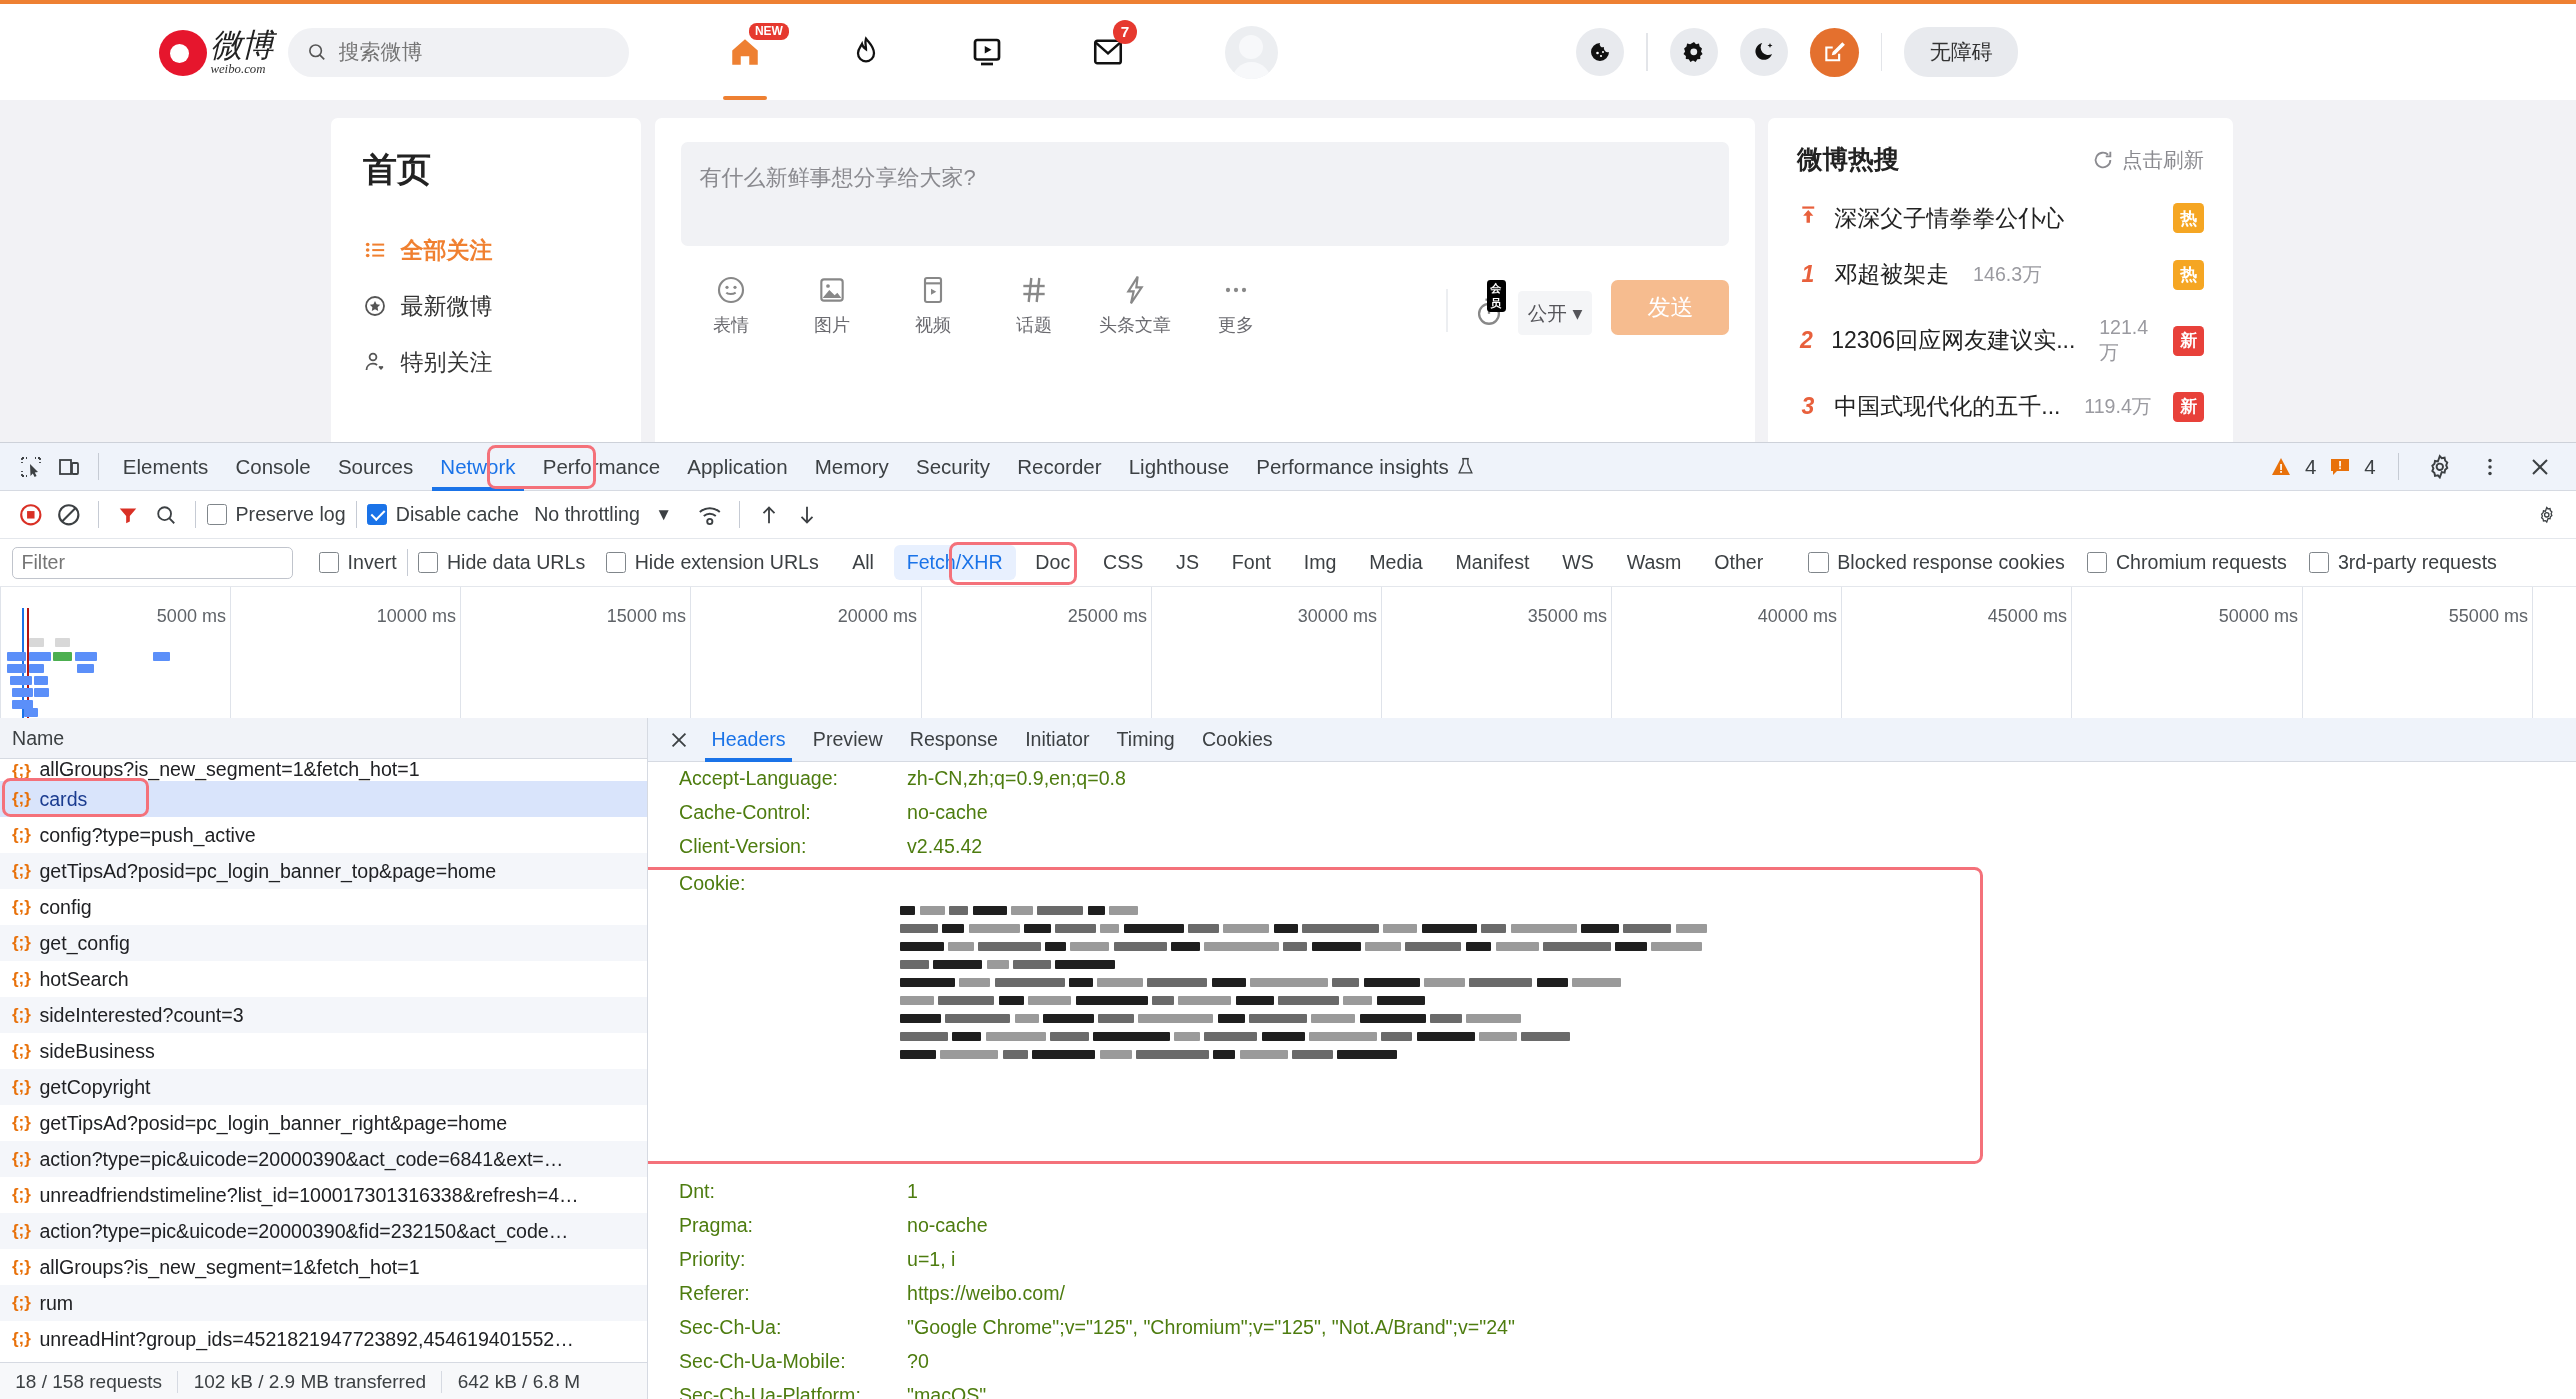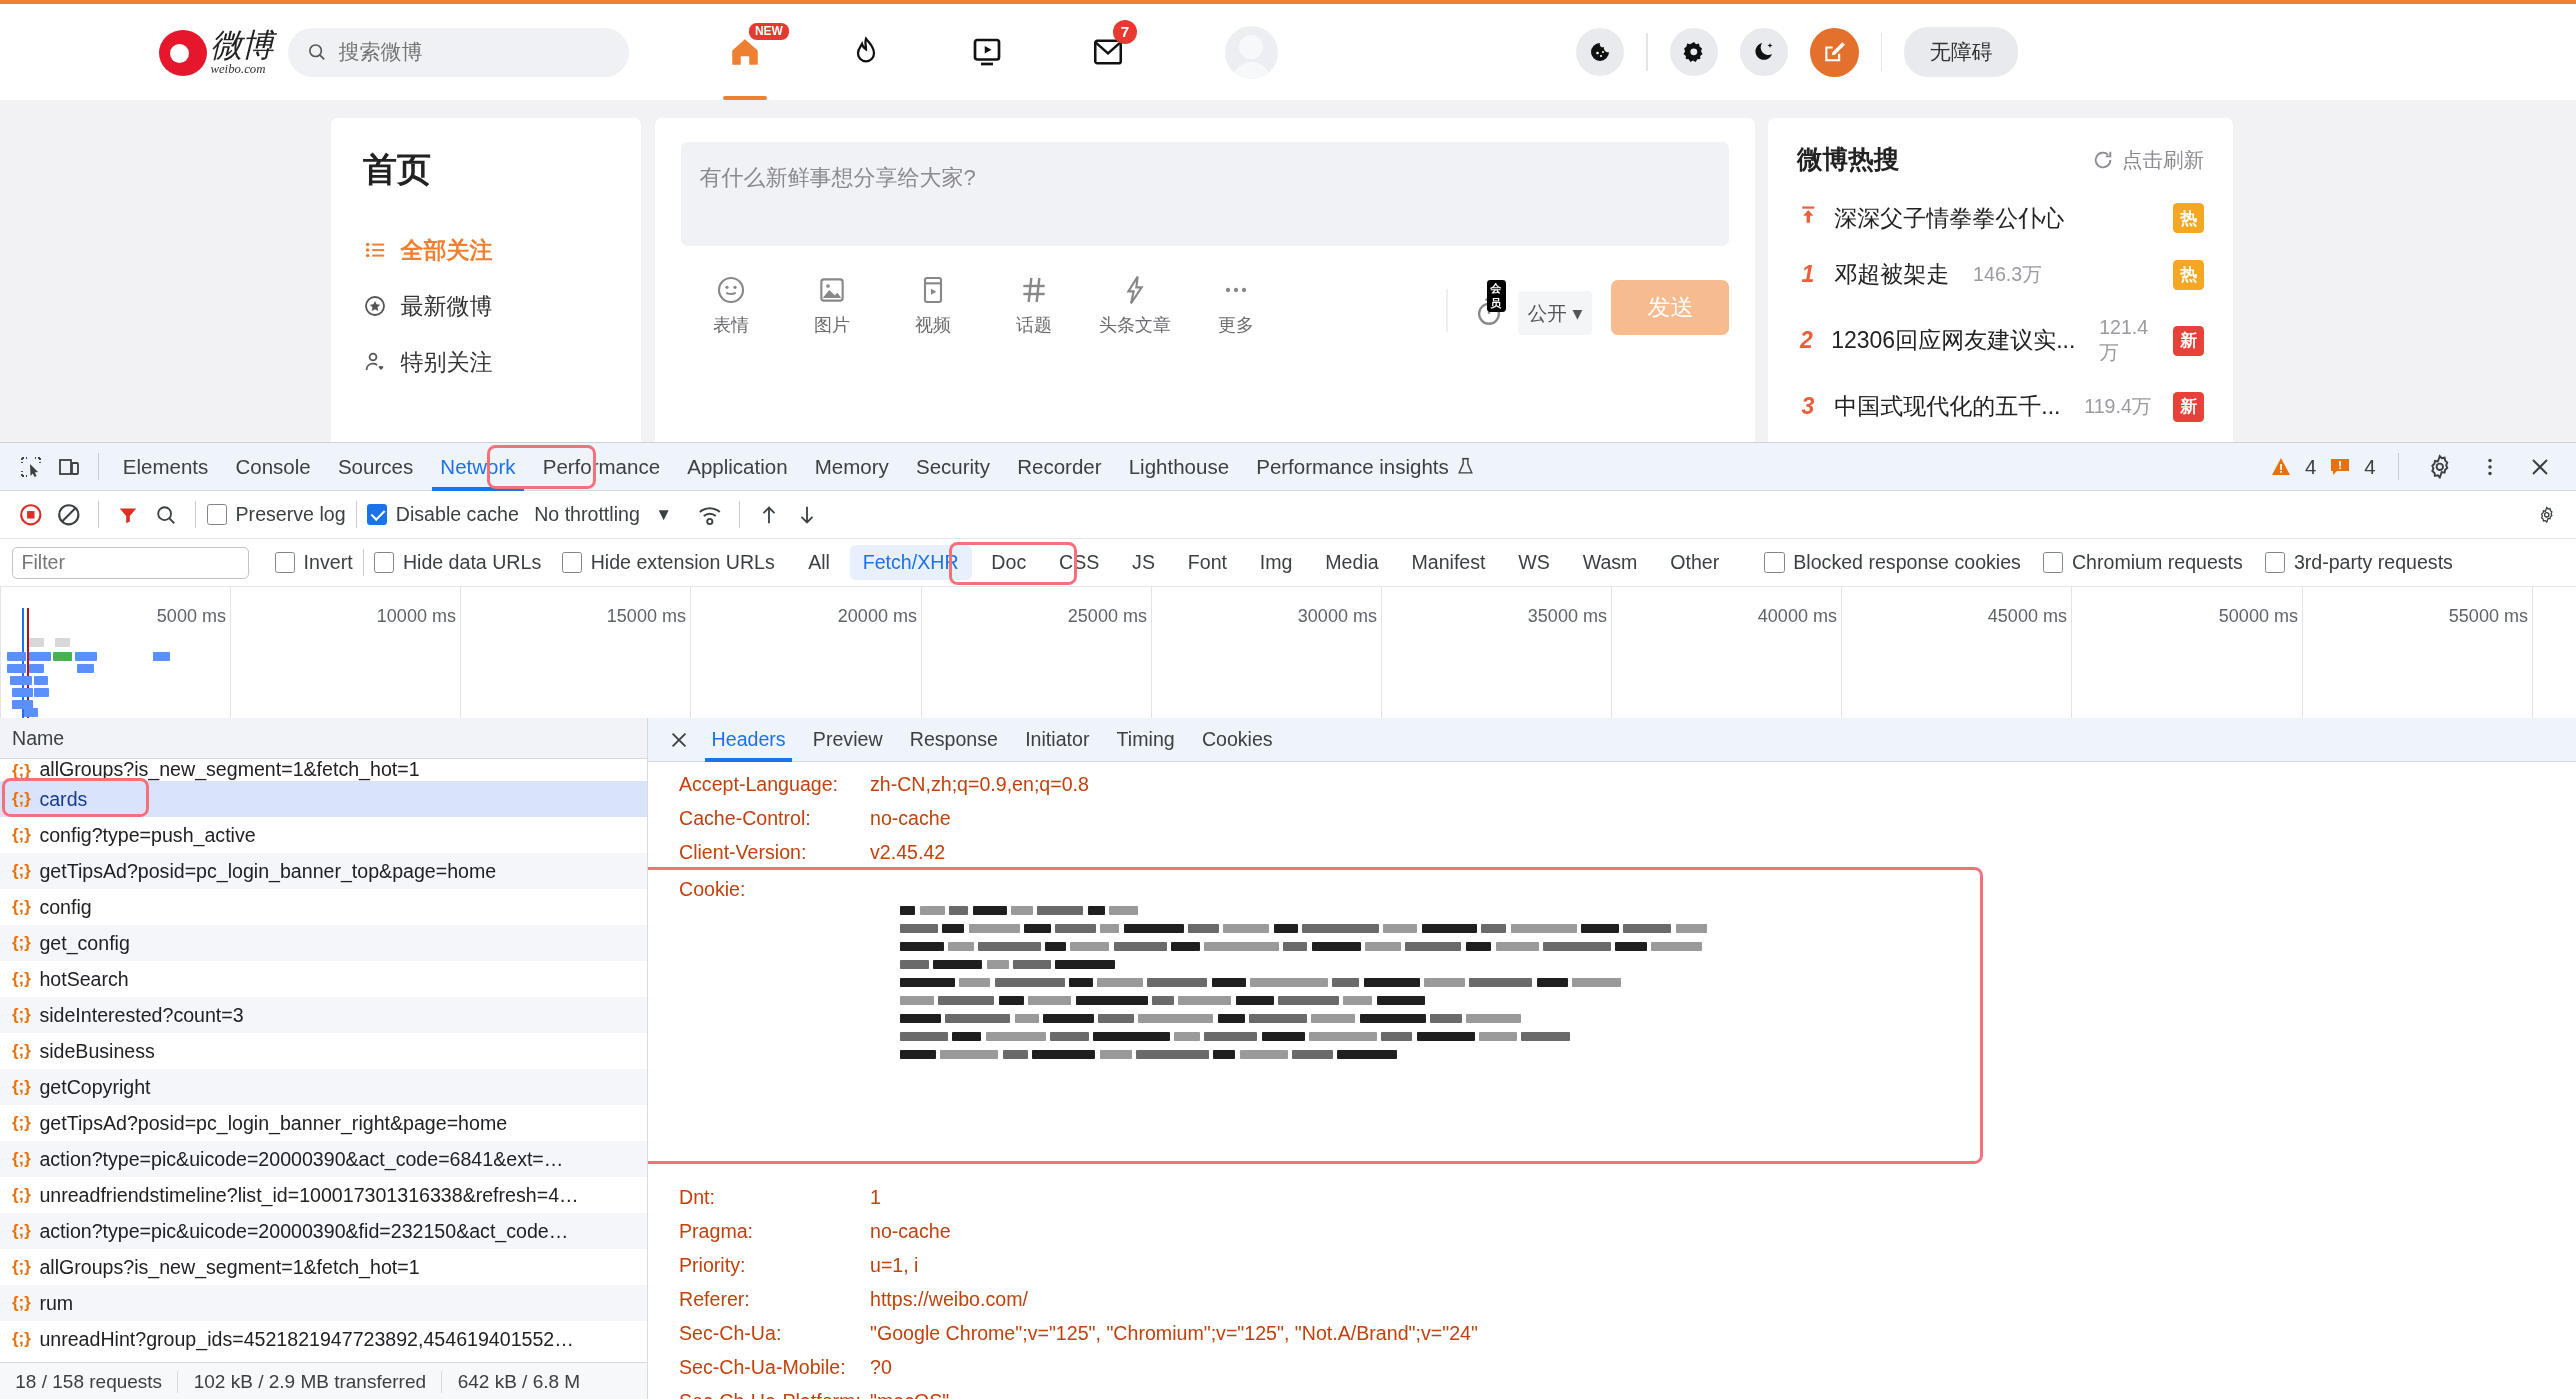--- a/index.html
+++ b/index.html
@@ -196,21 +196,21 @@
   .dt-cb.checked { background:#1a73e8; border-color:#1a73e8; }
   .dt-cb.checked::after{
     content:""; position:absolute; left:6px; top:1.7px; width:6px;height:11px;
     border:solid #fff; border-width:0 2.6px 2.6px 0; transform:rotate(45deg);
   }
   #dt-toolbar2 {
     height:48px; display:flex; align-items:center; padding-left:12px; gap:0;
     border-bottom:0.9px solid #e4e7ec; background:#fff; position:relative;
   }
   #dt-filter-input {
-    width:237px; height:32px; border:0.9px solid #c0c4cc; border-radius:5.1px;
+    width:281px; height:32px; border:0.9px solid #c0c4cc; border-radius:5.1px;
     font-size:19.6px; padding:0 8.5px; color:#3c4043; outline:none;
     font-family:"Liberation Sans", sans-serif;
   }
   .dt-typechip {
     font-size:19.6px; color:#3c4043; padding:5.1px 12px; border-radius:6px;
     margin-left:6.8px; border:0.9px solid transparent;
   }
   .dt-typechip.sel { background:#e8f0fe; color:#1a73e8; }
 
   #dt-overview {
@@ -256,21 +256,21 @@
 
   #dt-detail { flex:1; position:relative; background:#fff; overflow:hidden; }
   #dt-detail-tabs {
     height:44px; background:#eff3fa; border-bottom:0.9px solid #d6dae2;
     display:flex; align-items:center; padding-left:12px;
   }
   .dt-dtab { font-size:19.6px; color:#3c4043; padding:0 13.6px; height:44px; display:flex; align-items:center; position:relative;}
   .dt-dtab.active { color:#1a73e8; }
   .dt-dtab.active::after { content:""; position:absolute; left:6.8px; right:6.8px; bottom:0; height:3.4px; background:#1a73e8;}
   #dt-headers { padding-top:5.1px; }
-  .hdr-row { display:flex; height:34px; align-items:center; font-size:19.6px; color:#c2410c; }
+  .hdr-row { display:flex; height:34px; align-items:flex-start; font-size:19.6px; color:#4d7c0f;gap:37px; }
   .hdr-key { width:222px; padding-left:31px; flex:none; }
   .hdr-val { white-space:nowrap; overflow:hidden; }
   #cookie-block { position:relative; }
   .cookie-line { height:18px; display:flex; gap:4.3px; padding-left:252px; align-items:center;}
   .ck { height:9.4px; background:#1f1f1f; border-radius:0.9px; }
   .ck.l { background:#9a9a9a; }
   .ck.m { background:#6a6a6a; }
 </style>
 </head>
 <body>

